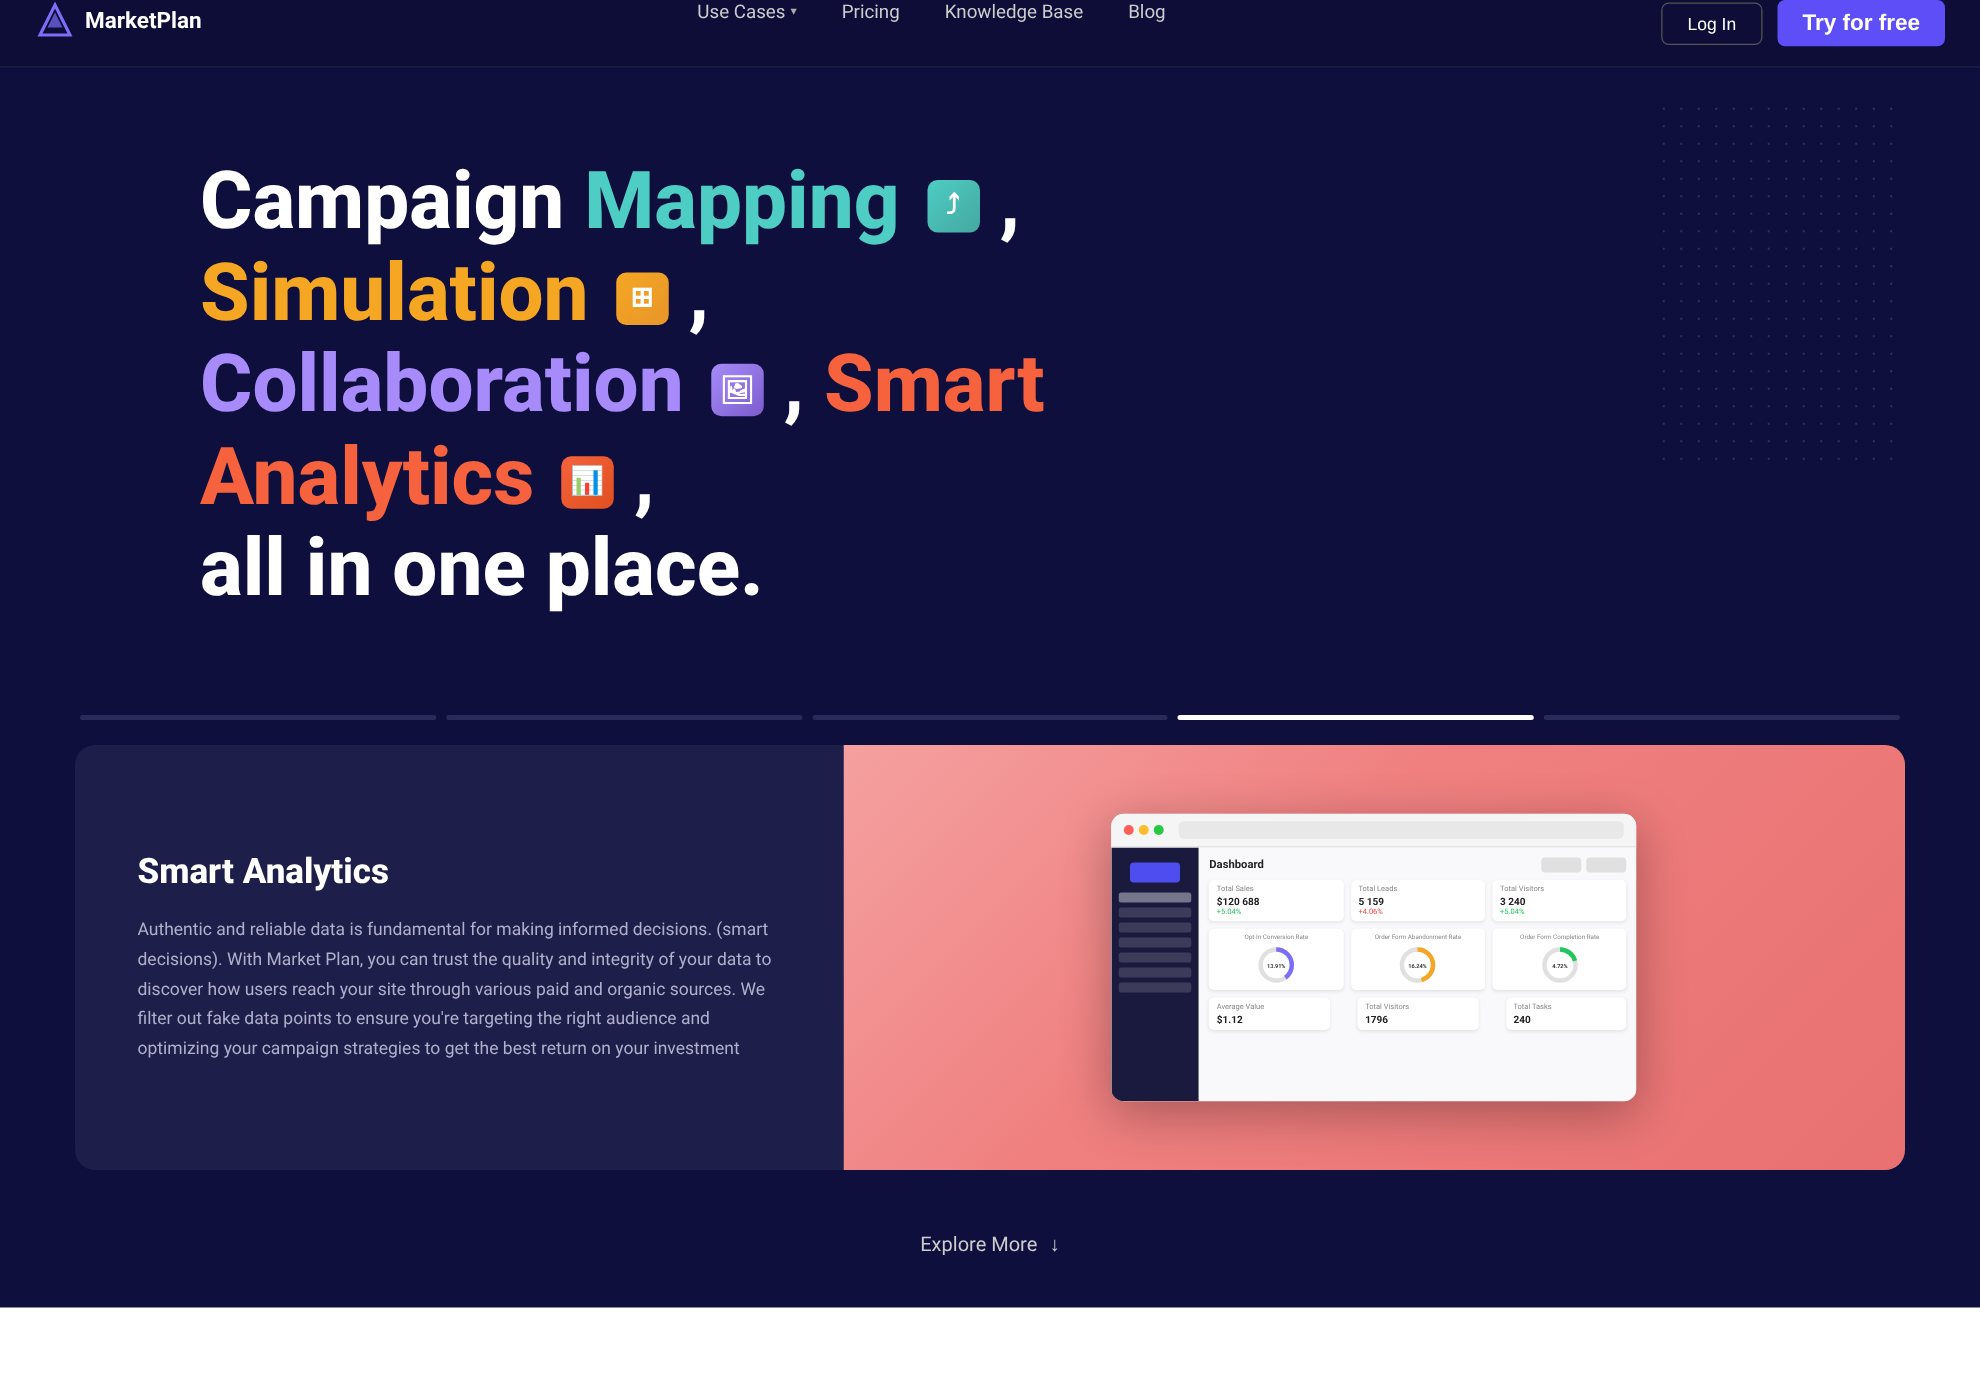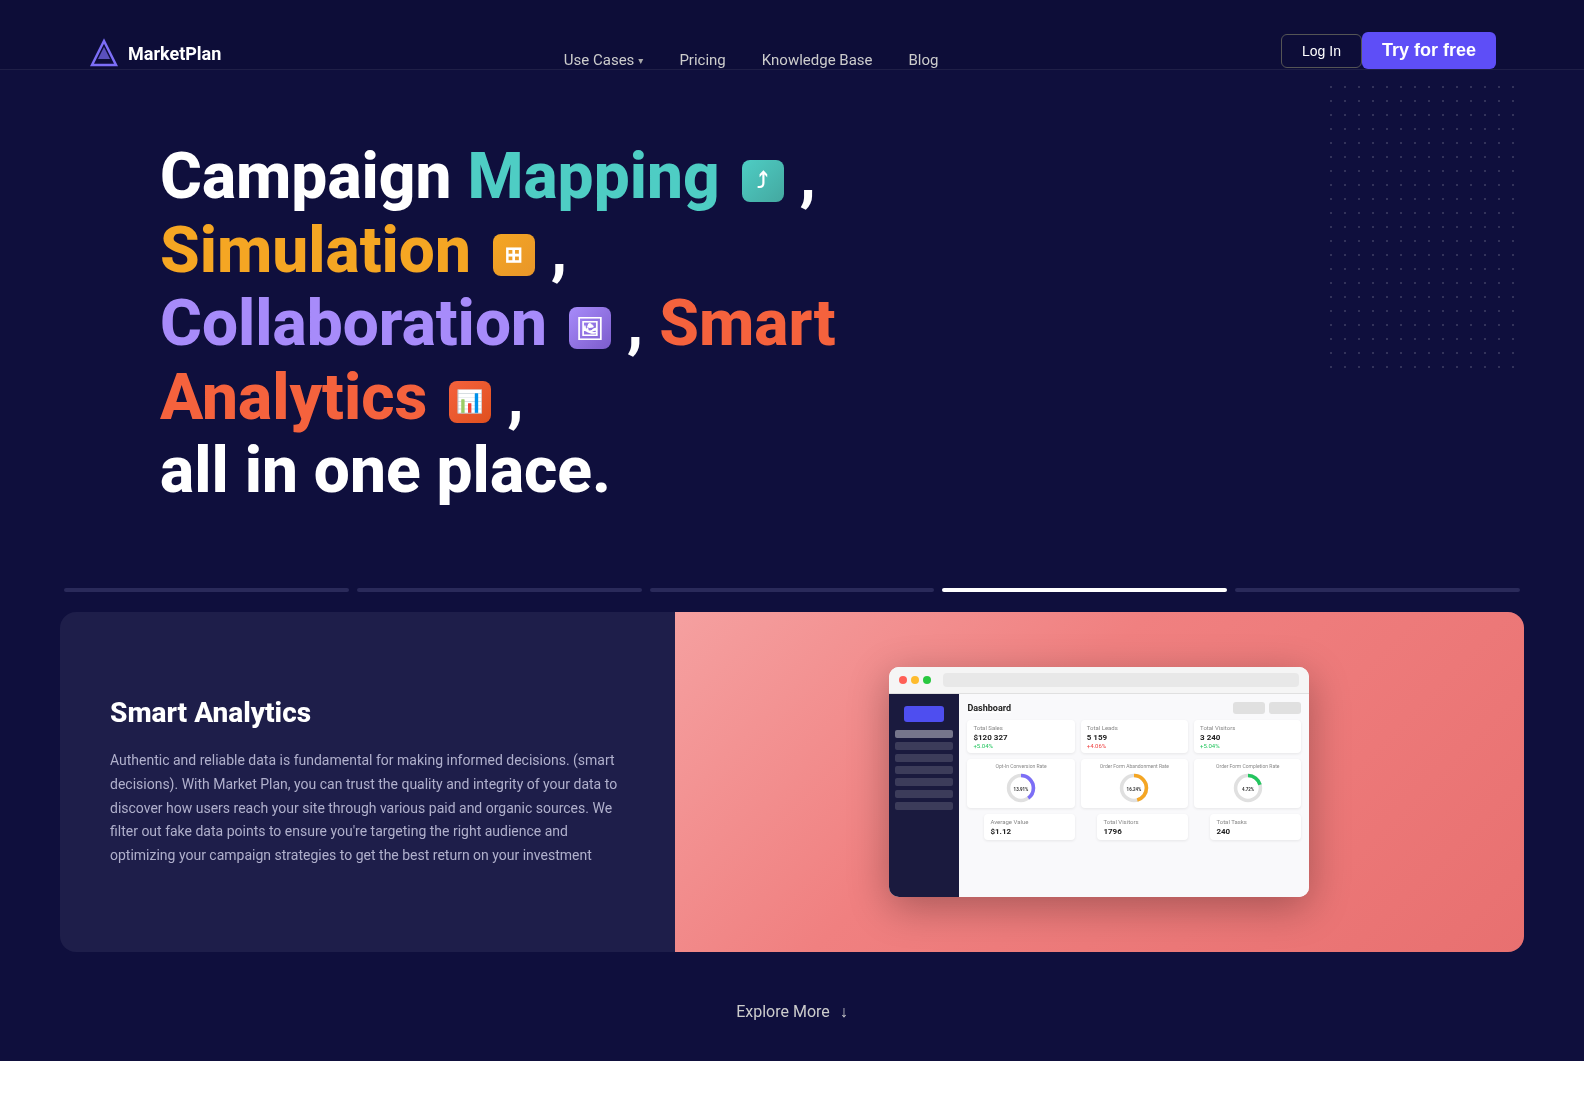--- a/index.html
+++ b/index.html
@@ -8,24 +8,24 @@
       background-color: #0f0f3d;
       color: #fff;
       min-height: 1105px;
       width: 1584px;
       overflow-x: hidden;
     }
 
     
     .navbar {
       display: flex;
-      align-items: flex-end;
+      align-items: flex-start;
       justify-content: space-between;
-      padding: 0 88px;
-      height: 70px;
+      padding: 0 28px;
+      height: 54px;
       background-color: #0d0d38;
       border-bottom: 1px solid rgba(255,255,255,0.08);
     }
     .navbar-left {
       display: flex;
       align-items: center;
       gap: 8px;
     }
     .logo-icon {
       width: 32px;
@@ -49,21 +49,21 @@
       align-items: center;
       gap: 4px;
     }
     .nav-link .chevron {
       font-size: 10px;
       color: #aaa;
     }
     .navbar-right {
       display: flex;
       align-items: center;
-      gap: 0;
+      gap: 12px;
     }
     .btn-login {
       padding: 8px 20px;
       border: 1px solid #555;
       background: transparent;
       color: #fff;
       border-radius: 6px;
       font-size: 14px;
       cursor: pointer;
     }
@@ -303,21 +303,20 @@
       margin-bottom: 3px;
       text-align: center;
     }
     .donut-sm {
       width: 32px;
       height: 32px;
     }
     .bottom-row {
       display: flex;
       gap: 22px;
-      margin-left: 17px;
     }
     .bottom-card-sm {
       flex: 1;
       background: #fff;
       border-radius: 4px;
       padding: 4px 6px;
       box-shadow: 0 1px 3px rgba(0,0,0,0.08);
     }
 
     
@@ -440,21 +439,21 @@
             <span class="dash-title-sm">Dashboard</span>
             <div class="dash-actions-sm">
               <div class="dash-btn-sm"></div>
               <div class="dash-btn-sm"></div>
             </div>
           </div>
 
           <div class="metrics-row">
             <div class="metric-card-sm">
               <div class="metric-label-sm">Total Sales</div>
-              <div class="metric-value-sm">$120 327</div>
+              <div class="metric-value-sm">$120 688</div>
               <div class="metric-change-sm">+5.04%</div>
             </div>
             <div class="metric-card-sm">
               <div class="metric-label-sm">Total Leads</div>
               <div class="metric-value-sm">5 159</div>
               <div class="metric-change-sm red">+4.06%</div>
             </div>
             <div class="metric-card-sm">
               <div class="metric-label-sm">Total Visitors</div>
               <div class="metric-value-sm">3 240</div>

